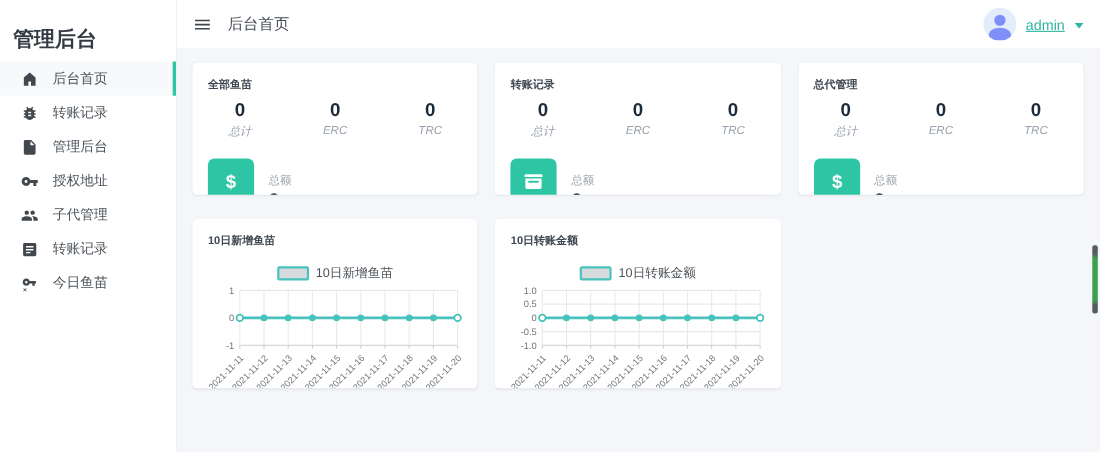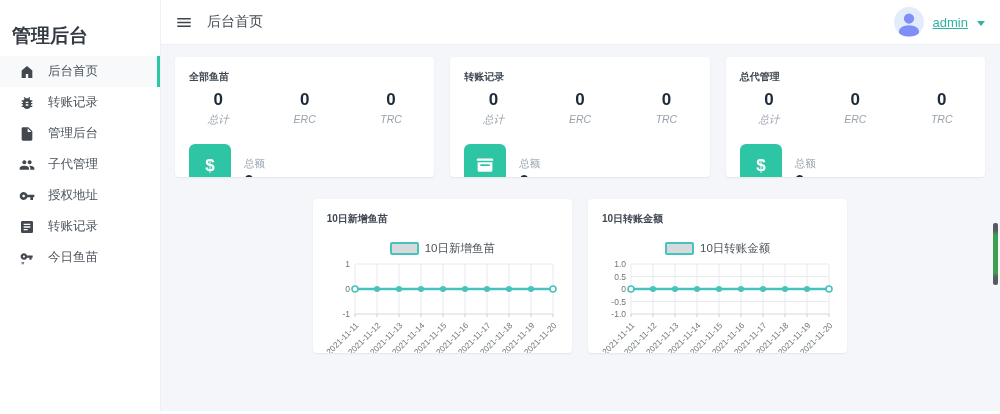--- a/index.html
+++ b/index.html
@@ -42,21 +42,21 @@
   .stat-col{flex:1;text-align:center;}
   .stat-num{font-size:17px;font-weight:700;color:#1c2a39;}
   .stat-lbl{font-size:10.5px;color:#99a2ad;margin-top:3px;font-style:italic;}
   .stat-bottom{display:flex;align-items:center;gap:13px;margin:10px 14px 0;}
   .icon-box{width:42px;height:42px;border-radius:6px;background:#2ec5a5;color:#fff;
             display:flex;align-items:center;justify-content:center;flex:0 0 42px;}
   .icon-box svg{width:24px;height:24px;fill:#fff;display:block;}
   .total-lbl{font-size:10.5px;color:#99a2ad;margin-top:20px;}
   .total-val{font-size:18px;font-weight:700;color:#1c2a39;margin-top:1px;}
 
-  .charts-row{display:flex;gap:16px;margin-top:22px;justify-content:center;}
+  .charts-row{display:flex;gap:16px;margin-top:22px;}
   .chart-card{flex:0 0 calc((100% - 32px)/3);height:154px;box-sizing:border-box;overflow:hidden;}
   .legend{display:flex;justify-content:center;align-items:center;gap:6px;margin-top:15px;cursor:pointer;}
   .legend-swatch{width:25px;height:9px;background:#d6dadd;border:2px solid #48c2bc;border-radius:2px;}
   .legend-label{font-size:11.5px;color:#4c5258;}
   .chart-svg{display:block;margin:4px auto 0;overflow:visible;}
 
   .scroll-thumb{position:absolute;right:2px;top:223px;width:5px;height:62px;border-radius:2px;
     background:linear-gradient(180deg,#565b60 0%,#565b60 12%,#3da050 20%,#3da050 80%,#565b60 88%,#565b60 100%);
     z-index:3;cursor:pointer;}
   .h-scroll{position:absolute;left:160px;right:0;bottom:0;height:3px;background:#fff;z-index:2;}
@@ -87,32 +87,32 @@
         <span class="side-icon">
           <svg viewBox="0 0 24 24">
             <path d="M6 2c-1.1 0-2 .9-2 2v16c0 1.1.9 2 2 2h12c1.1 0 2-.9 2-2V8l-6-6H6zm7 7V3.5L18.5 9H13z"></path>
           </svg>
         </span>
         <span class="side-label">管理后台</span>
       </div>
       <div class="side-item">
         <span class="side-icon">
           <svg viewBox="0 0 24 24">
+            <path d="M12.65 10A6 6 0 0 0 7 6c-3.31 0-6 2.69-6 6s2.69 6 6 6a6 6 0 0 0 5.65-4H17v4h4v-4h2v-4H12.65zM7 14c-1.1 0-2-.9-2-2s.9-2 2-2 2 .9 2 2-.9 2-2 2z"></path>
+          </svg>
+        </span>
+        <span class="side-label">授权地址</span>
+      </div>
+      <div class="side-item">
+        <span class="side-icon">
+          <svg viewBox="0 0 24 24">
             <path d="M16 11c1.66 0 2.99-1.34 2.99-3S17.66 5 16 5s-3 1.34-3 3 1.34 3 3 3zm-8 0c1.66 0 2.99-1.34 2.99-3S9.66 5 8 5 5 6.34 5 8s1.34 3 3 3zm0 2c-2.33 0-7 1.17-7 3.5V19h14v-2.5c0-2.33-4.67-3.5-7-3.5zm8 0c-.29 0-.62.02-.97.05 1.16.84 1.97 1.97 1.97 3.45V19h6v-2.5c0-2.33-4.67-3.5-7-3.5z"></path>
           </svg>
         </span>
         <span class="side-label">子代管理</span>
-      </div>
-      <div class="side-item">
-        <span class="side-icon">
-          <svg viewBox="0 0 24 24">
-            <path d="M12.65 10A6 6 0 0 0 7 6c-3.31 0-6 2.69-6 6s2.69 6 6 6a6 6 0 0 0 5.65-4H17v4h4v-4h2v-4H12.65zM7 14c-1.1 0-2-.9-2-2s.9-2 2-2 2 .9 2 2-.9 2-2 2z"></path>
-          </svg>
-        </span>
-        <span class="side-label">授权地址</span>
       </div>
       <div class="side-item">
         <span class="side-icon">
           <svg viewBox="0 0 24 24">
             <path d="M19 3H5a2 2 0 0 0-2 2v14a2 2 0 0 0 2 2h14a2 2 0 0 0 2-2V5a2 2 0 0 0-2-2zm-2 6H7V7h10v2zm0 4H7v-2h10v2zm-4 4H7v-2h6v2z"></path>
           </svg>
         </span>
         <span class="side-label">转账记录</span>
       </div>
       <div class="side-item">

